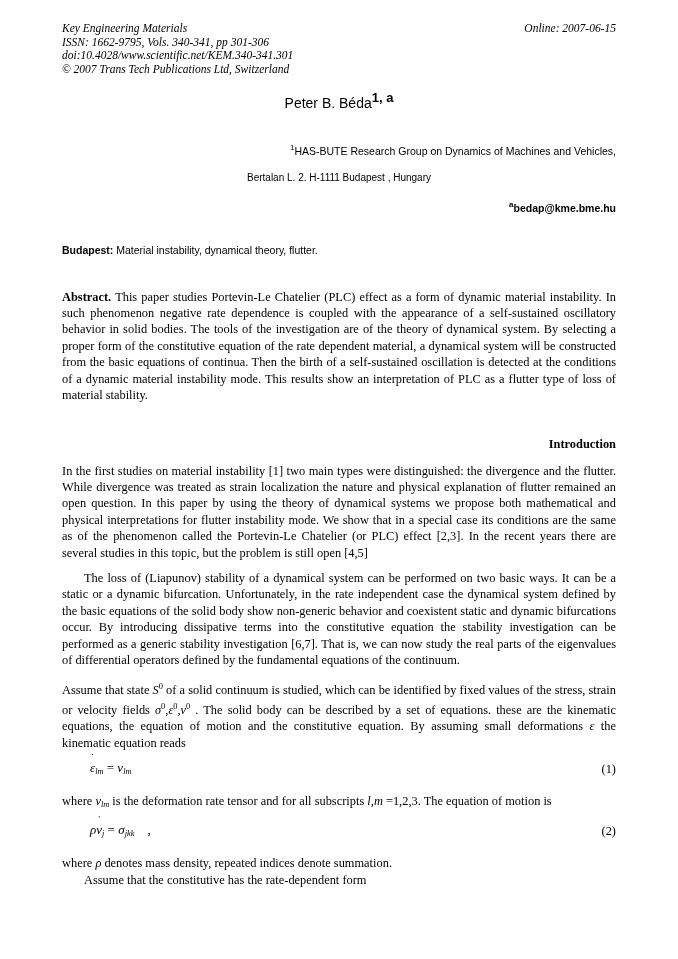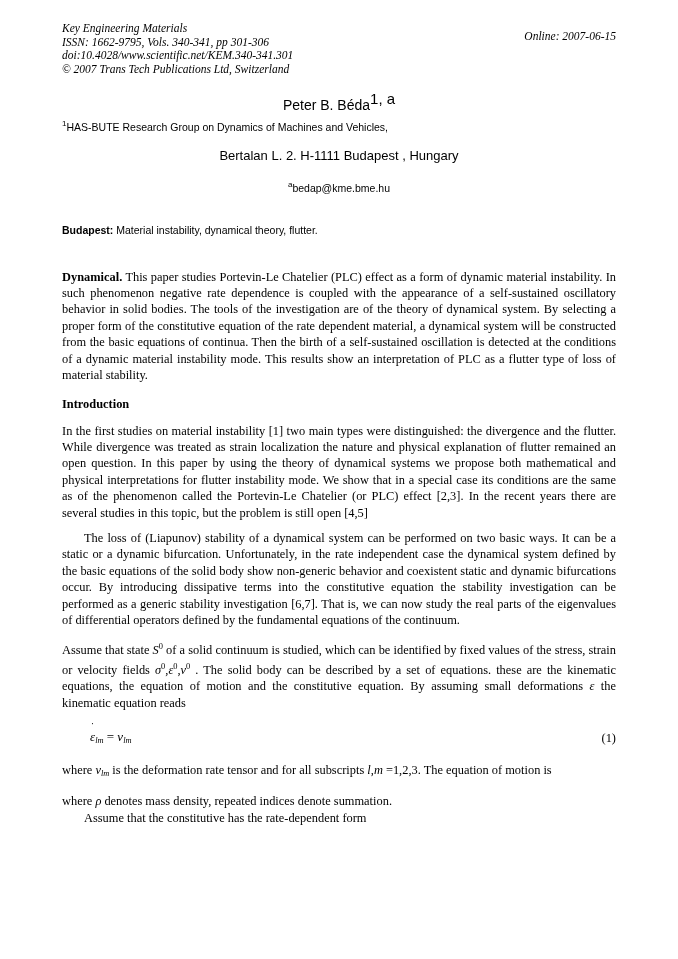--- a/index.html
+++ b/index.html
@@ -28,58 +28,59 @@
     position: relative;
     font-style: italic;
     font-size: 11.5px;
     line-height: 13.5px;
     margin-top: 0;
   }
   .hdr-left { display: block; }
   .hdr-right {
     position: absolute;
     right: 0;
-    top: 8px;
+    top: 0;
     font-style: italic;
     font-size: 11.5px;
   }
 
   
   .title {
     text-align: center;
     font-family: "Liberation Sans", sans-serif;
     font-weight: bold;
     font-size: 14.5px;
     margin-top: 30px;
   }
   .author {
     text-align: center;
     font-family: "Liberation Sans", sans-serif;
     font-size: 14px;
     margin-top: 14px;
   }
-  .author sup { font-size: 15px; }
+  .author sup { font-size: 13px; font-weight: bold; }
   .affil {
-    text-align: left;
+    text-align: right;
     font-family: "Liberation Sans", sans-serif;
     font-size: 10.5px;
-    margin-top: 6px;
+    margin-top: 32px;
   }
   .affil sup { font-size: 8px; }
   .affil2 {
     text-align: center;
     font-family: "Liberation Sans", sans-serif;
-    font-size: 13px;
+    font-size: 10px;
     margin-top: 16px;
   }
   .email {
-    text-align: center;
+    text-align: right;
     font-family: "Liberation Sans", sans-serif;
     font-size: 10.5px;
     margin-top: 17px;
+    font-weight: bold;
   }
   .email sup { font-size: 8px; }
 
   
   .keywords {
     font-family: "Liberation Sans", sans-serif;
     font-size: 10.5px;
     margin-top: 30px;
   }
   .keywords b { font-weight: bold; }
@@ -90,36 +91,37 @@
     font-size: 12.4px;
     line-height: 16.4px;
     text-align: justify;
   }
   .abstract b { font-weight: bold; }
 
   
   h2.sec {
     font-size: 12.4px;
     font-weight: bold;
-    margin: 12px 0 0 0;
+    margin: 32px 0 0 0;
     line-height: 16px;
+    text-align: right;
   }
   p.body {
     font-size: 12.4px;
     line-height: 16.4px;
     text-align: justify;
     margin: 11px 0 0 0;
   }
   p.body.indent { text-indent: 22px; }
   p.tight { margin-top: 9px; }
 
   
   .eq-row {
     position: relative;
-    margin: 18px 0 0 0;
+    margin: 9px 0 0 0;
     height: 22px;
     font-size: 12.4px;
   }
   .eq-body {
     margin-left: 28px;
     font-family: "Liberation Serif", serif;
     font-style: italic;
     font-size: 13px;
     white-space: nowrap;
   }
@@ -169,21 +171,21 @@
   <div class="email">
     <sup>a</sup><span>bedap@kme.bme.hu</span>
   </div>
 
   <div class="keywords">
     <b>Budapest:</b>
     <span>Material instability, dynamical theory, flutter.</span>
   </div>
 
   <div class="abstract">
-    <b>Dynamical.</b>
+    <b>Abstract.</b>
     <span>This paper studies Portevin-Le Chatelier (PLC) effect as a form of dynamic material instability. In such phenomenon negative rate dependence is coupled with the appearance of a self-sustained oscillatory behavior in solid bodies. The tools of the investigation are of the theory of dynamical system. By selecting a proper form of the constitutive equation of the rate dependent material, a dynamical system will be constructed from the basic equations of continua. Then the birth of a self-sustained oscillation is detected at the conditions of a dynamic material instability mode. This results show an interpretation of PLC as a flutter type of loss of material stability.</span>
   </div>
 
   <h2 class="sec">Introduction</h2>
   <p class="body">In the first studies on material instability [1] two main types were distinguished: the divergence and the flutter. While divergence was treated as strain localization the nature and physical explanation of flutter remained an open question. In this paper by using the theory of dynamical systems we propose both mathematical and physical interpretations for flutter instability mode. We show that in a special case its conditions are the same as of the phenomenon called the Portevin-Le Chatelier (or PLC) effect [2,3]. In the recent years there are several studies in this topic, but the problem is still open [4,5]</p>
   <p class="body indent tight">The loss of (Liapunov) stability of a dynamical system can be performed on two basic ways. It can be a static or a dynamic bifurcation. Unfortunately, in the rate independent case the dynamical system defined by the basic equations of the solid body show non-generic behavior and coexistent static and dynamic bifurcations occur. By introducing dissipative terms into the constitutive equation the stability investigation can be performed as a generic stability investigation [6,7]. That is, we can now study the real parts of the eigenvalues of differential operators defined by the fundamental equations of the continuum.</p>
 
 
   <p class="body">
     Assume that state <span class="ital">S</span><sup class="s">0</sup> of a solid continuum is studied, which can be identified by fixed values of the
@@ -197,19 +199,26 @@
       <span class="dot-wrap"><span class="dot">̇</span><span class="ital">ε</span></span><sub class="s">lm</sub>
       <span style="font-style:normal;">=</span> <span class="ital">v</span><sub class="s">lm</sub>
     </div>
     <span class="eq-num">(1)</span>
   </div>
 
   <p class="body">
     where <span class="ital">v</span><sub class="s">lm</sub> is the deformation rate tensor and for all subscripts <span class="ital">l</span>,<span class="ital">m</span> =1,2,3. The equation of motion is
   </p>
 
+  <div class="eq-row">
+    <div class="eq-body">
+      <span class="ital">ρ</span><span class="dot-wrap"><span class="dot">̇</span><span class="ital">v</span></span><sub class="s">j</sub>
+      <span style="font-style:normal;">=</span> <span class="ital">σ</span><sub class="s">jkk</sub> &nbsp;&nbsp;&nbsp;<span style="font-style:normal;">,</span>
+    </div>
+    <span class="eq-num">(2)</span>
+  </div>
 
   <p class="body">
     where <span class="ital">ρ</span> denotes mass density, repeated indices denote summation.
   </p>
   <p class="body indent" style="margin-top:0;">Assume that the constitutive has the rate-dependent form</p>
 
 </div>
 
 </body></html>

